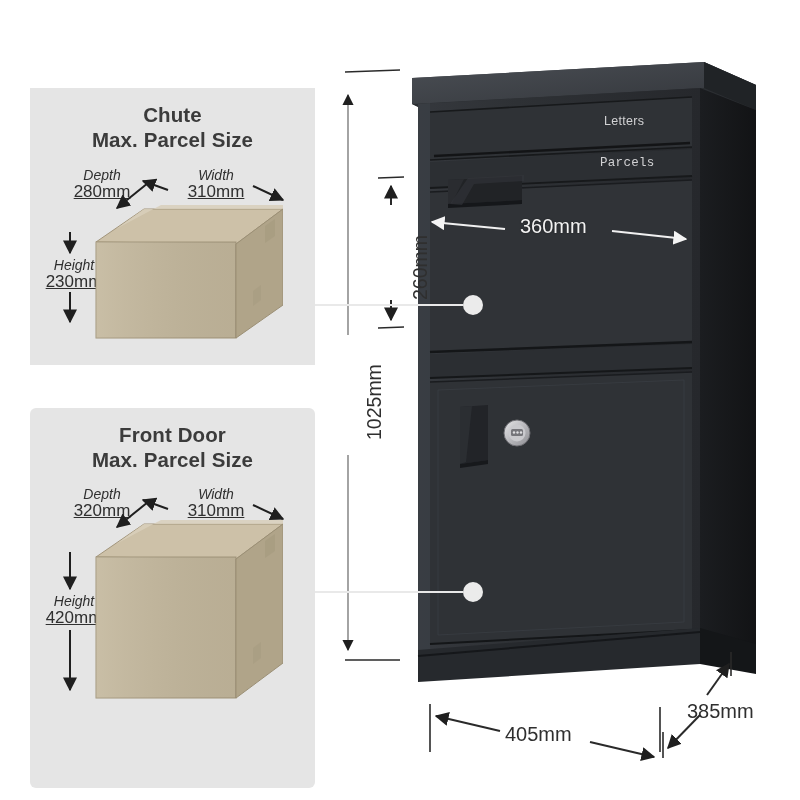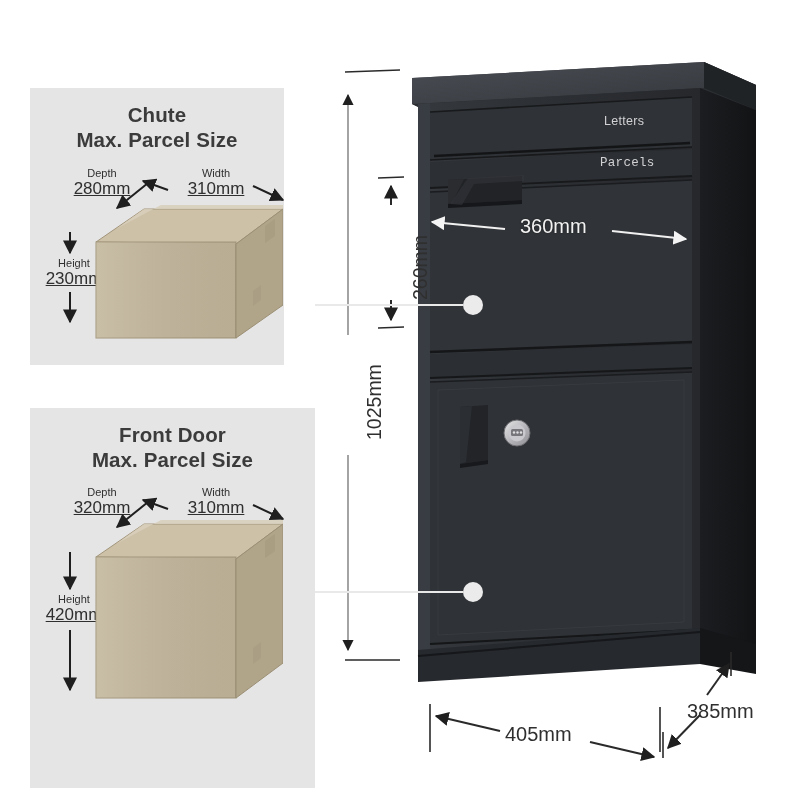--- a/index.html
+++ b/index.html
@@ -20,22 +20,22 @@
     left: 0; top: 0;
     width: 800px;
     height: 800px;
   }
 
   
   .info-panel {
     position: absolute;
     background: #e5e5e5;
   }
-  #panel-chute   { left: 30px; top: 88px;  width: 254px; height: 277px; text-decoration: underline; }
-  #panel-door    { left: 30px; top: 408px; width: 285px; height: 380px; }
+  #panel-chute   { left: 30px; top: 88px;  width: 285px; height: 277px; text-decoration: underline; }
+  #panel-door    { left: 30px; top: 408px; width: 285px; height: 380px; border-radius: 6px; }
 
   .panel-title {
     position: absolute;
     left: 0;
     width: 100%;
     text-align: center;
     font-size: 20.5px;
     font-weight: bold;
     color: #3b3b3b;
     letter-spacing: .1px;
@@ -44,21 +44,21 @@
   #panel-chute .panel-title { top: 14px; }
   #panel-door  .panel-title { top: 14px; }
 
   .dim-text {
     position: absolute;
     text-align: center;
     color: #2f2f2f;
     line-height: 1.06;
     white-space: nowrap;
   }
-  .dim-text .lbl { display:block; font-size: 11px; }
+  .dim-text .lbl { display:block; font-size: 14px; font-style: italic; }
   .dim-text .val { display:block; font-size: 17px; text-decoration: underline; }
 
   
   .box { position: absolute; }
   .box svg { display: block; }
 
   
   #vector {
     position: absolute;
     left: 0; top: 0;

